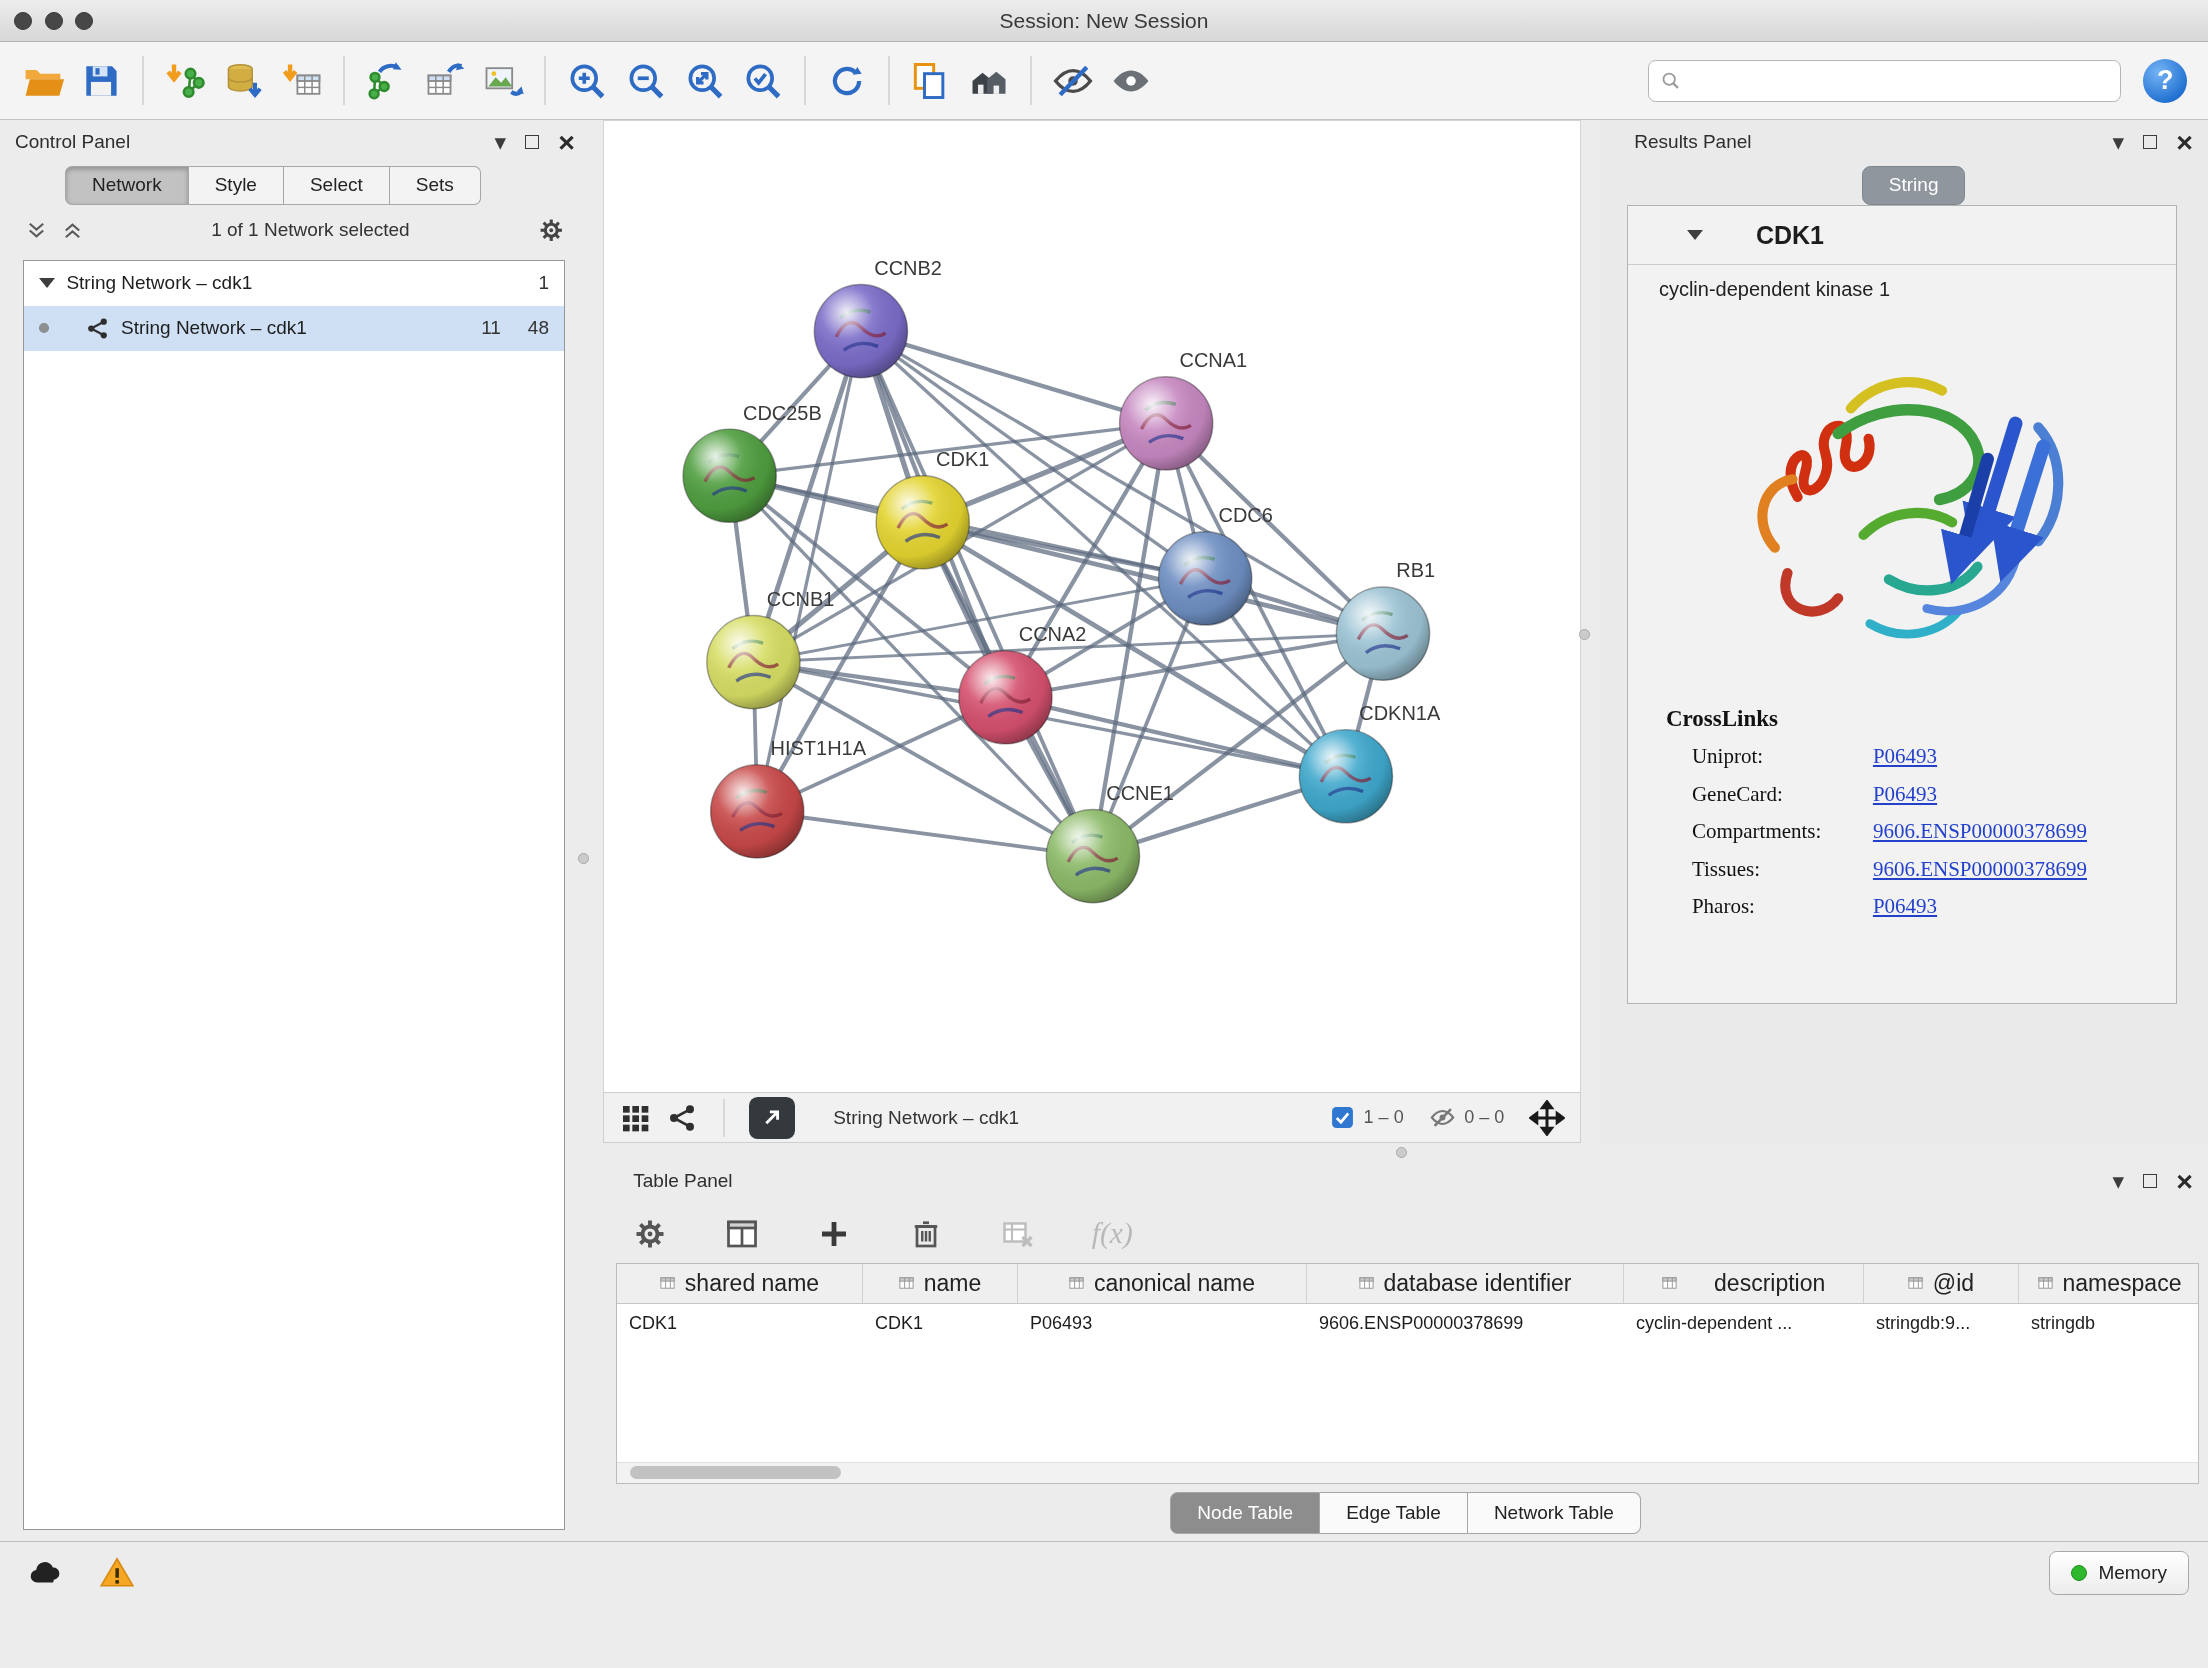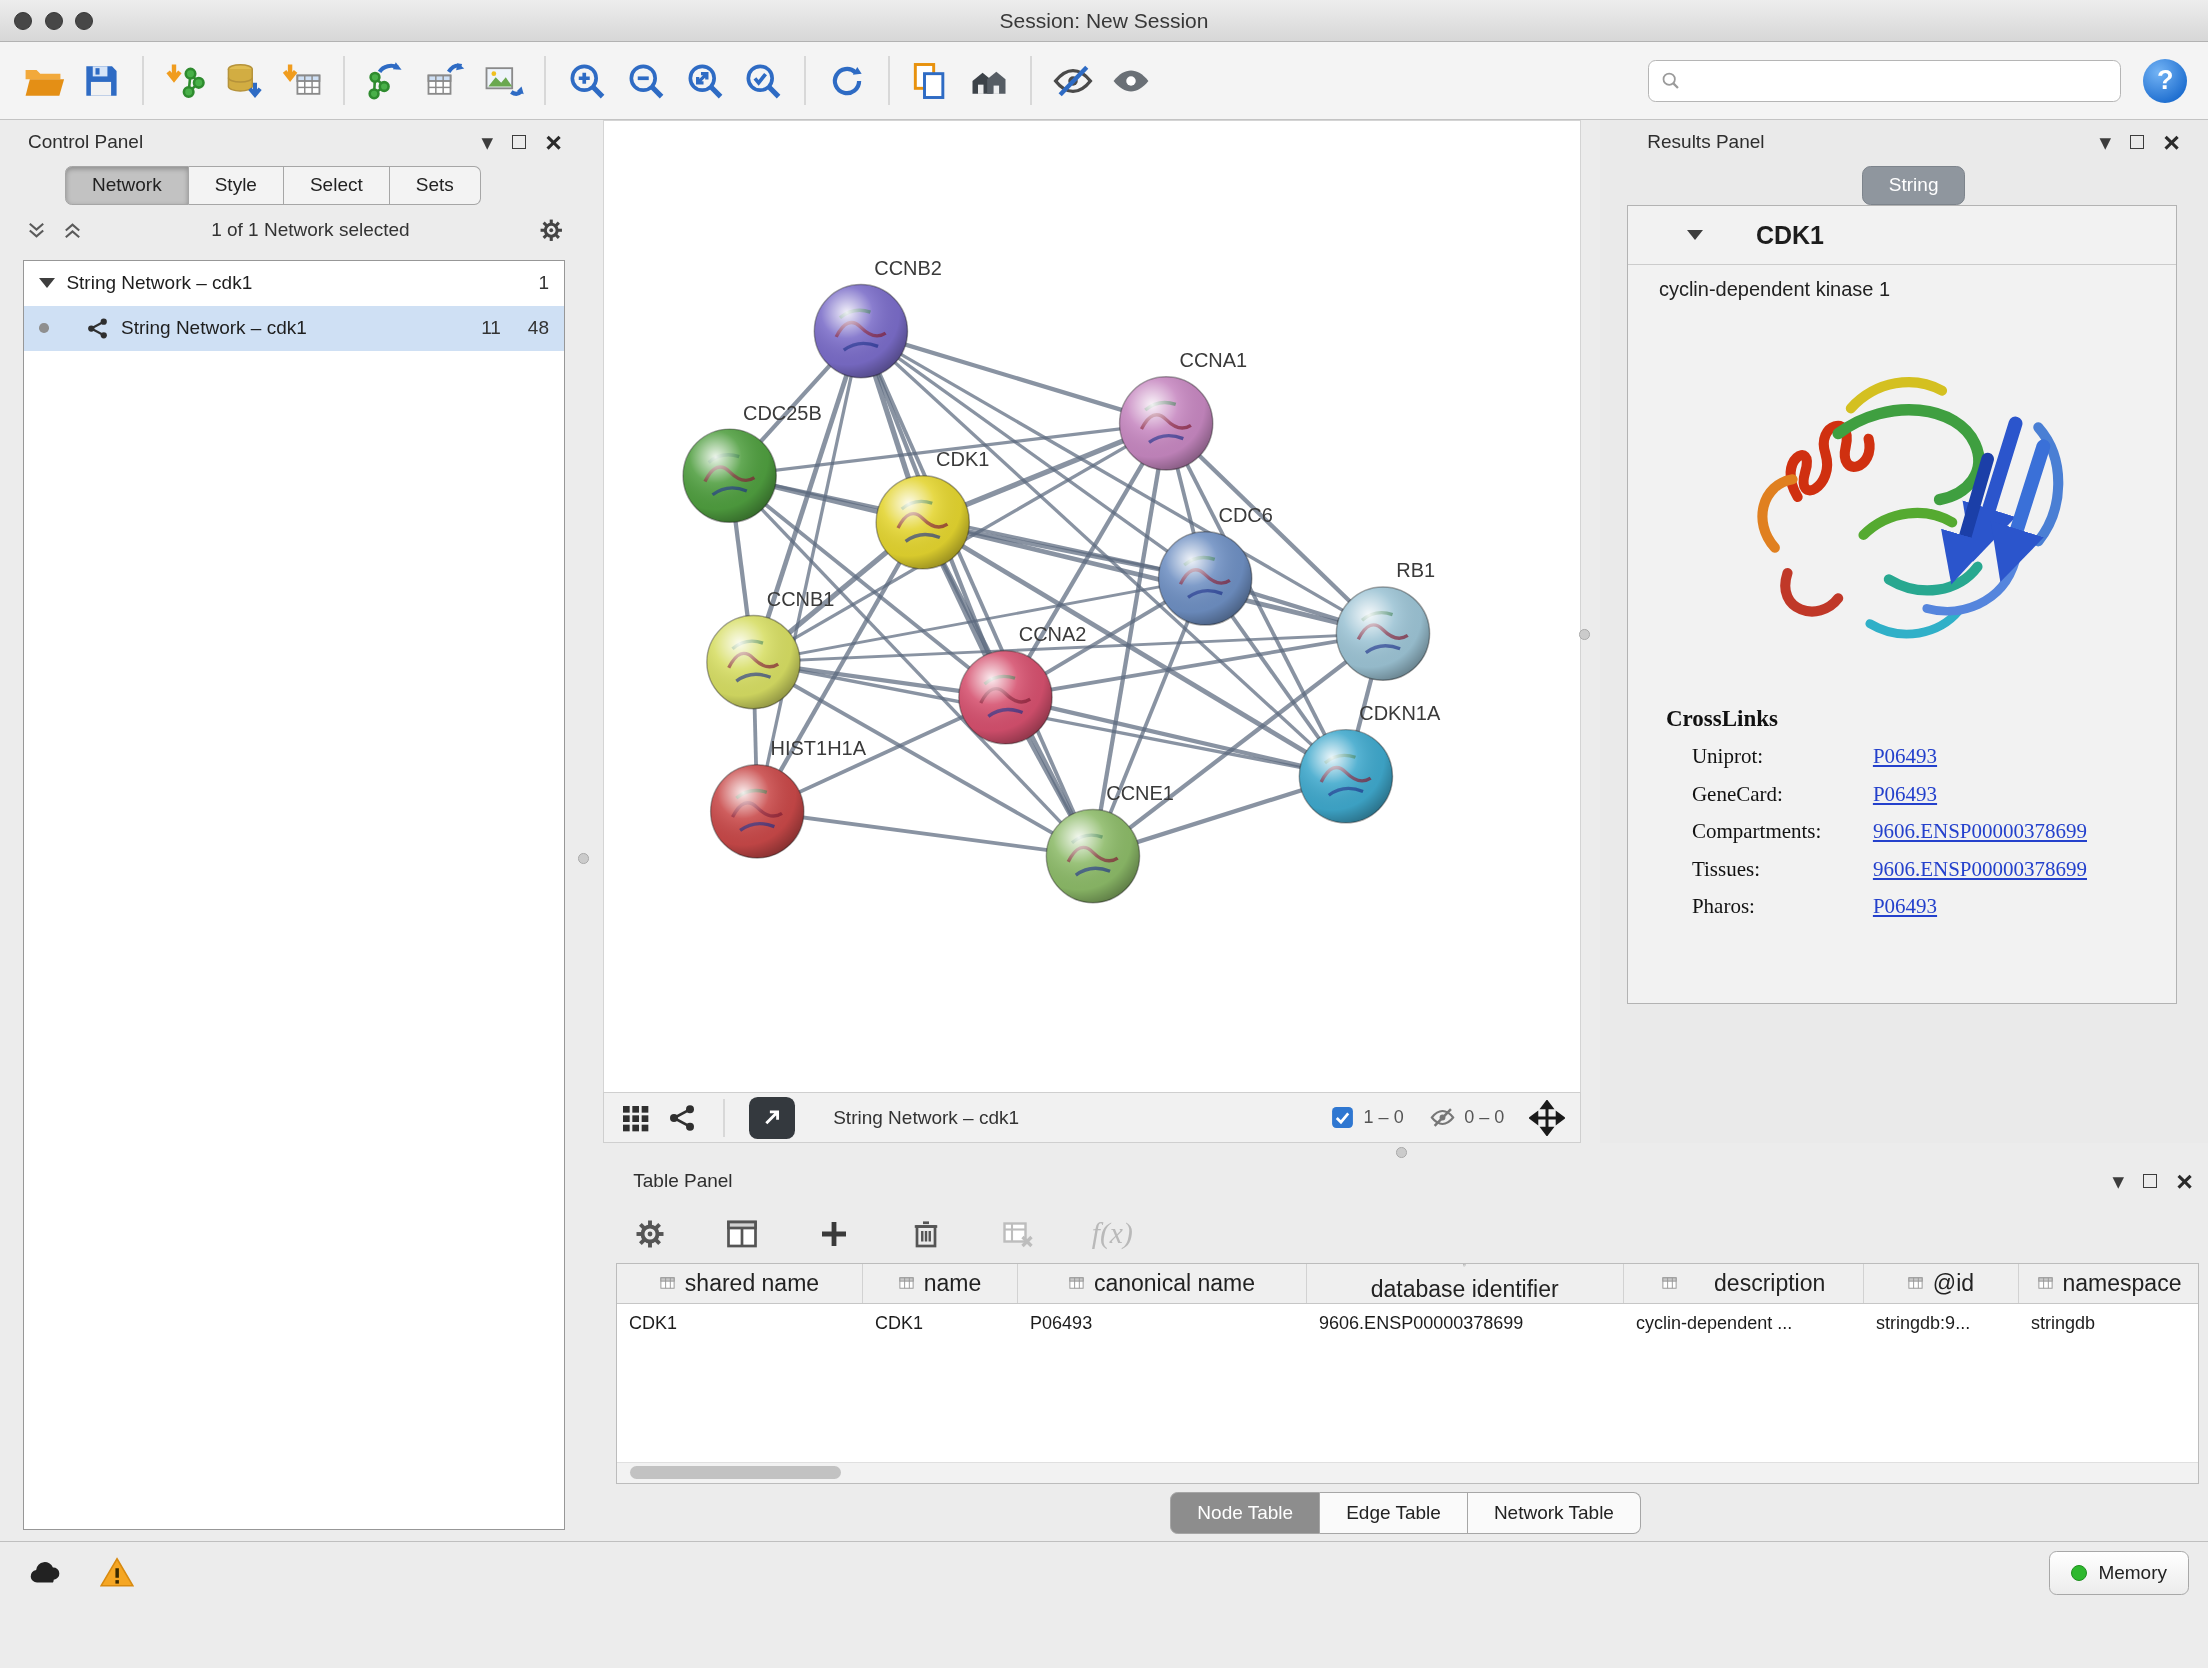--- a/index.html
+++ b/index.html
@@ -17,21 +17,21 @@
 .vsep{width:1.9px;height:49px;background:#d8d8d8;margin:0 9.5px}
 .searchbox{margin-left:auto;width:473px;height:42px;background:#fff;border:1px solid #b5b5b5;border-radius:7.6px;display:flex;align-items:center;padding:0 11.4px;gap:7.6px}
 .searchbox input{flex:1;border:none;outline:none;font-size:19px;background:transparent;font-family:"Liberation Sans",sans-serif}
 .helpbtn{width:44px;height:44px;border-radius:50%;background:radial-gradient(circle at 35% 30%,#74b4f5,#1f6fd0 75%);color:#fff;font-size:27px;font-weight:bold;border:none;margin:0 5.7px 0 19px;display:flex;align-items:center;justify-content:center}
 
 .main{flex:1;display:flex;min-height:0;position:relative}
 .grip{position:absolute;width:10.5px;height:10.5px;border-radius:50%;background:#cbcbcb;border:1px solid #aaa;z-index:5}
 
 .control-panel{width:590px;flex:none;display:flex;flex-direction:column;background:#ececec}
 .splitter-v{width:13.3px;flex:none;background:#ececec}
-.panel-header{height:44px;display:flex;align-items:center;padding:0 28px;font-size:19px;color:#2e2e2e;flex:none}
+.panel-header{height:44px;display:flex;align-items:center;padding:0 15px;font-size:19px;color:#2e2e2e;flex:none}
 .ph-buttons{margin-left:auto;display:flex;align-items:center;gap:19px}
 .ph-collapse{font-size:23px;color:#3c3c3c;line-height:1}
 .ph-float{width:14.3px;height:14.3px;border:1.9px solid #3c3c3c;display:inline-block}
 .ph-close{font-size:28.5px;font-weight:bold;color:#2b2b2b;line-height:1}
 .cp-tabs{display:flex;padding:1.9px 0 0 65px;flex:none}
 .cp-tab{height:39px;padding:0 26px;display:flex;align-items:center;font-size:19px;color:#222;border:1px solid #a6a6a6;border-left:none;background:#f3f3f3}
 .cp-tab:first-child{border-left:1px solid #a6a6a6;border-radius:6.7px 0 0 6.7px}
 .cp-tab:last-child{border-radius:0 6.7px 6.7px 0}
 .cp-tab.selected{background:#c2c2c2;box-shadow:inset 0 1.9px 4.8px rgba(0,0,0,.28)}
 .cp-selrow{height:51px;display:flex;align-items:center;padding:0 25px;gap:13.3px;font-size:19px;color:#333;flex:none}
@@ -711,21 +711,21 @@
               </div>
               <div class="t-hcell" style="width: 289px;">
                 <svg width="17" height="17" viewBox="0 0 18 18">
                   <rect x="2" y="3" width="14" height="11" fill="#fff" stroke="#979797"></rect>
                   <rect x="2" y="3" width="14" height="3.5" fill="#c9c9c9" stroke="#979797"></rect>
                   <line x1="7" y1="3" x2="7" y2="14" stroke="#979797"></line>
                   <line x1="12" y1="3" x2="12" y2="14" stroke="#979797"></line>
                 </svg>
                 <span>canonical name</span>
               </div>
-              <div class="t-hcell" style="width: 317px; flex-direction: column;">
+              <div class="t-hcell" style="width: 317px;">
                 <svg width="17" height="17" viewBox="0 0 18 18">
                   <rect x="2" y="3" width="14" height="11" fill="#fff" stroke="#979797"></rect>
                   <rect x="2" y="3" width="14" height="3.5" fill="#c9c9c9" stroke="#979797"></rect>
                   <line x1="7" y1="3" x2="7" y2="14" stroke="#979797"></line>
                   <line x1="12" y1="3" x2="12" y2="14" stroke="#979797"></line>
                 </svg>
                 <span>database identifier</span>
               </div>
               <div class="t-hcell" style="width: 240px; gap: 36px;">
                 <svg width="17" height="17" viewBox="0 0 18 18">

